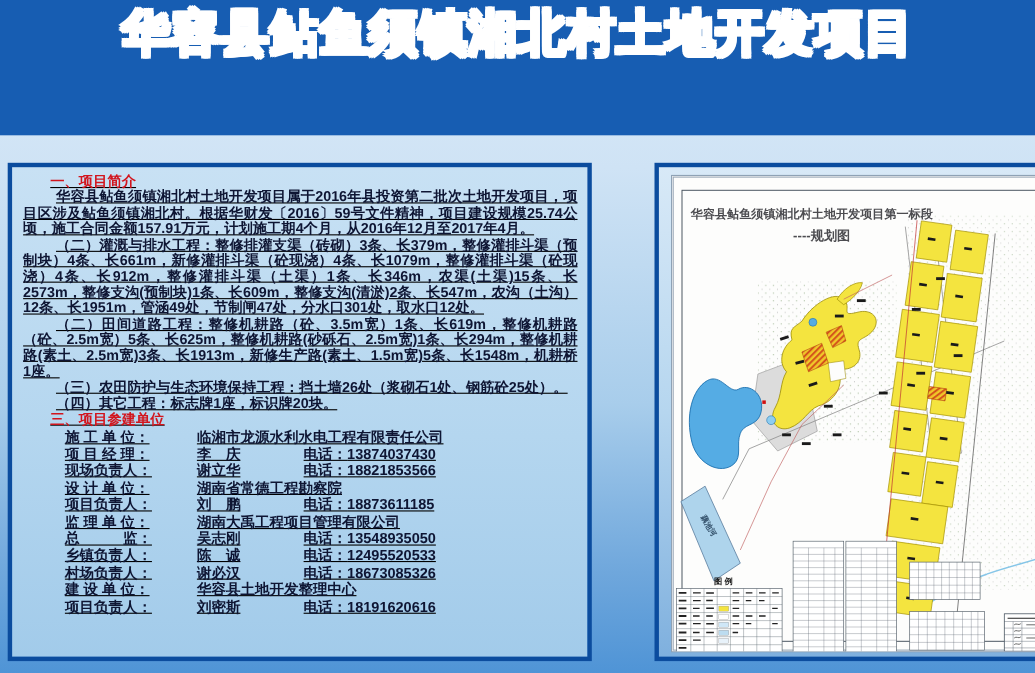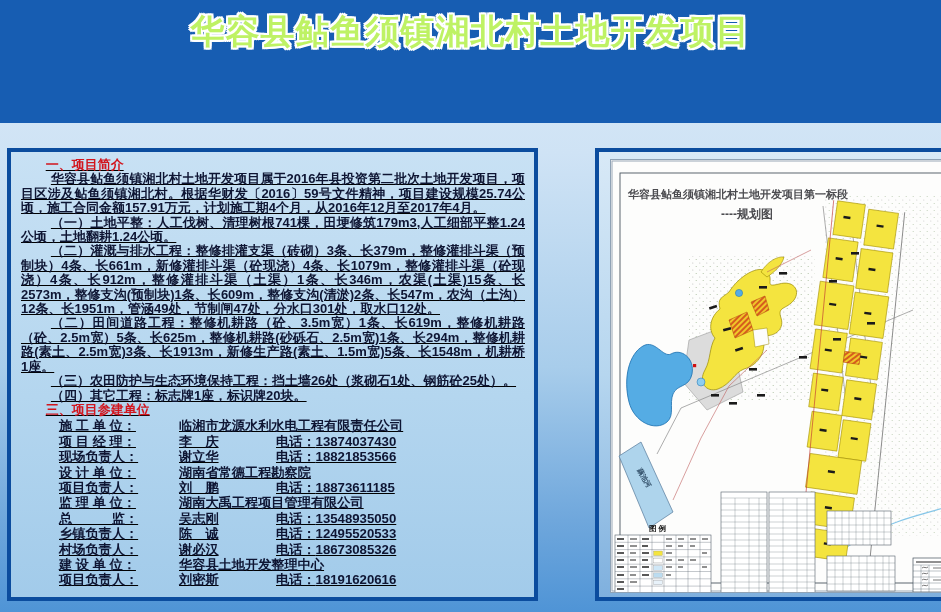--- a/index.html
+++ b/index.html
@@ -1,20 +1,20 @@
 <!DOCTYPE html>
 <html><head>
 <meta charset="utf-8">
 <style>
   html,body{margin:0;padding:0;}
   body{width:941px;height:612px;overflow:hidden;font-family:"Liberation Sans","DejaVu Sans",sans-serif;}
   .board{position:relative;width:941px;height:612px;
     background:linear-gradient(180deg,#dcebf9 0%,#cfe3f5 25%,#a8cdeb 60%,#6fa7dc 85%,#4f94d6 100%);}
   .header{position:absolute;left:0;top:0;width:941px;height:123px;background:#175db2;text-align:center;overflow:hidden;}
-  .t1{margin:5px 0 0 0;font-size:34px;font-weight:900;color:#bef264;letter-spacing:1px;line-height:52px;
+  .t1{margin:5px 0 0 0;font-size:44px;font-weight:900;color:#ffffff;letter-spacing:1px;line-height:52px;
       text-shadow:-2px -2px 0 #fff,2px -2px 0 #fff,-2px 2px 0 #fff,2px 2px 0 #fff,0 -2px 0 #fff,0 2px 0 #fff,-2px 0 0 #fff,2px 0 0 #fff;}
   .t2{margin:0;font-size:45px;font-weight:900;color:#d3141c;letter-spacing:12px;word-spacing:44px;line-height:56px;text-indent:30px;
       text-shadow:-2px -2px 0 #fff,2px -2px 0 #fff,-2px 2px 0 #fff,2px 2px 0 #fff,0 -2px 0 #fff,0 2px 0 #fff,-2px 0 0 #fff,2px 0 0 #fff;}
   .panel{position:absolute;top:148px;height:453px;border:4px solid #0b4c9e;box-sizing:border-box;}
   .left-panel{left:7px;width:531px;background:linear-gradient(180deg,#c8e1f4 0%,#b4d6ef 55%,#a2cbea 100%);padding:6px 9px 0 10px;text-decoration:underline;}
   .right-panel{left:547px;width:390px;background:linear-gradient(180deg,#d8e9f7 0%,#b6d6ef 50%,#7fb0de 100%);margin-left:48px;}
   .body-text p{margin:0;color:#0e1533;font-weight:bold;font-size:13px;line-height:14.4px;text-align:justify;text-indent:2.3em;}
   .body-text p.red-head{color:#d2151d;text-indent:1.9em;}
   .contacts{margin:1px 0 0 38px;}
   .crow{display:flex;font-size:13.2px;font-weight:bold;color:#0e1533;line-height:15.4px;white-space:nowrap;}
@@ -29,21 +29,20 @@
 <div class="board">
 
   <div class="header">
     <div class="t1">华容县鲇鱼须镇湘北村土地开发项目</div>
   </div>
 
   <div class="panel left-panel">
     <div class="body-text">
       <p class="red-head">一、项目简介</p>
       <p>华容县鲇鱼须镇湘北村土地开发项目属于2016年县投资第二批次土地开发项目，项目区涉及鲇鱼须镇湘北村。根据华财发〔2016〕59号文件精神，项目建设规模25.74公顷，施工合同金额157.91万元，计划施工期4个月，从2016年12月至2017年4月。</p>
-      <p>（一）土地平整：人工伐树、清理树根741棵，田埂修筑179m3,人工细部平整1.24公顷，土地翻耕1.24公顷。</p>
       <p>（二）灌溉与排水工程：整修排灌支渠（砖砌）3条、长379m，整修灌排斗渠（预制块）4条、长661m，新修灌排斗渠（砼现浇）4条、长1079m，整修灌排斗渠（砼现浇）4条、长912m，整修灌排斗渠（土渠）1条、长346m，农渠(土渠)15条、长2573m，整修支沟(预制块)1条、长609m，整修支沟(清淤)2条、长547m，农沟（土沟）12条、长1951m，管涵49处，节制闸47处，分水口301处，取水口12处。</p>
       <p>（二）田间道路工程：整修机耕路（砼、3.5m宽）1条、长619m，整修机耕路（砼、2.5m宽）5条、长625m，整修机耕路(砂砾石、2.5m宽)1条、长294m，整修机耕路(素土、2.5m宽)3条、长1913m，新修生产路(素土、1.5m宽)5条、长1548m，机耕桥1座。</p>
       <p>（三）农田防护与生态环境保持工程：挡土墙26处（浆砌石1处、钢筋砼25处）。</p>
       <p>（四）其它工程：标志牌1座，标识牌20块。</p>
       <p class="red-head">三、项目参建单位</p>
     </div>
     <div class="contacts">
       <div class="crow">
           <span class="clab">施 工 单 位：</span>
           <span class="cval">临湘市龙源水利水电工程有限责任公司</span>

